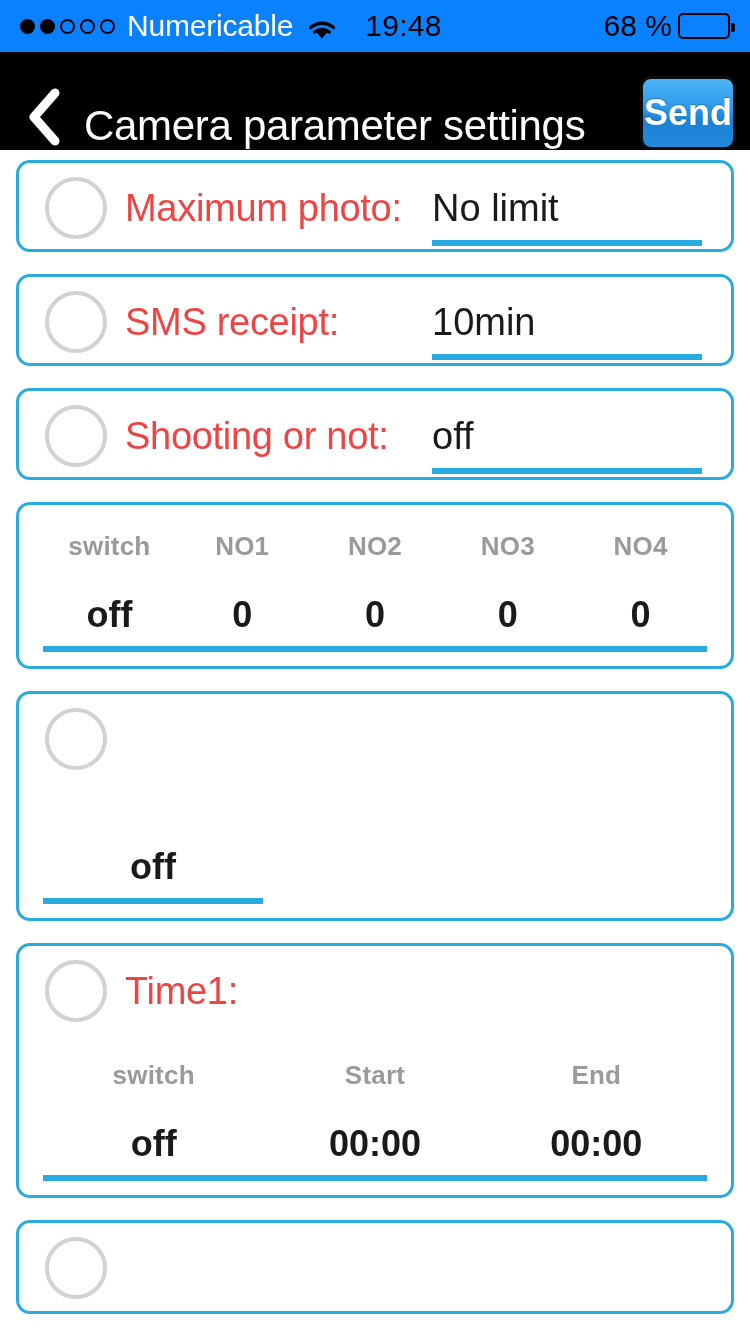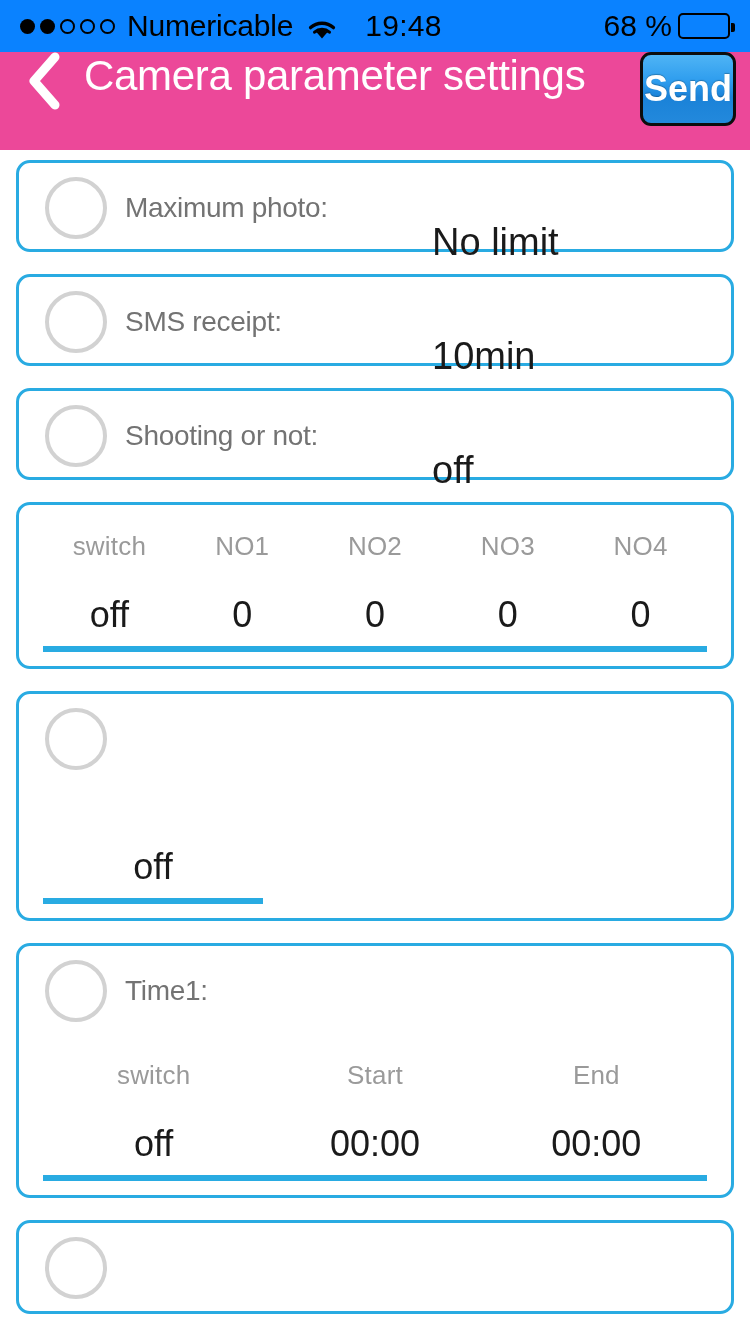--- a/index.html
+++ b/index.html
@@ -40,21 +40,21 @@
     width: 15px;
     height: 15px;
     border-radius: 50%;
     box-sizing: border-box;
   }
   .dot.filled { background: #000; }
   .dot.empty { border: 2.5px solid #000; background: transparent; }
   .carrier {
     font-size: 30px;
     letter-spacing: -0.2px;
-    color: #000000;
+    color: #ffffff;
     text-align: center;
   }
   .wifi {
     display: inline-block;
     width: 34px;
     height: 26px;
     position: relative;
     top: 2px;
   }
   .sb-time {
@@ -91,23 +91,23 @@
   }
   .batt-fill {
     height: 100%;
     background: #000;
     border-radius: 2px;
   }
 
   
   .navbar {
     height: 98px;
-    background: #ec4899;
-    display: flex;
-    align-items: flex-start;
+    background: #000000;
+    display: flex;
+    align-items: flex-end;
     padding: 0 14px 0 18px;
     box-sizing: border-box;
     position: relative;
   }
   .back-btn {
     width: 52px;
     height: 62px;
     display: flex;
     align-items: center;
     justify-content: center;
@@ -158,49 +158,49 @@
   .radio {
     width: 62px;
     height: 62px;
     min-width: 62px;
     border-radius: 50%;
     border: 4px solid #d2d2d2;
     box-sizing: border-box;
     cursor: pointer;
   }
   .card-label {
-    font-size: 28px;
-    color: #737373;
+    font-size: 38px;
+    color: #ef4444;
     margin-left: 18px;
     letter-spacing: -0.3px;
     white-space: nowrap;
   }
 
   
   .simple .card-head { padding-bottom: 8px; }
   .simple-value {
     position: absolute;
     left: 413px;
     top: 24px;
     width: 270px;
   }
   .simple-value .val {
     font-size: 38px;
     color: #1a1a1a;
     padding-bottom: 10px;
     white-space: nowrap;
-    margin-top: 34px;
   }
   .simple .underline { height: 6px; background: #29ABE2; width: 270px; }
   .simple { height: 92px; }
 
   
   .cols {
     display: flex;
     padding: 0 24px 14px 24px;
+    font-weight: bold;
   }
   .cols.headers { padding-bottom: 0; }
   .col { flex: 1; text-align: center; }
   .col-head {
     font-size: 26px;
     color: #9a9a9a;
     padding-bottom: 6px;
     letter-spacing: 0.2px;
   }
   .col-val {

